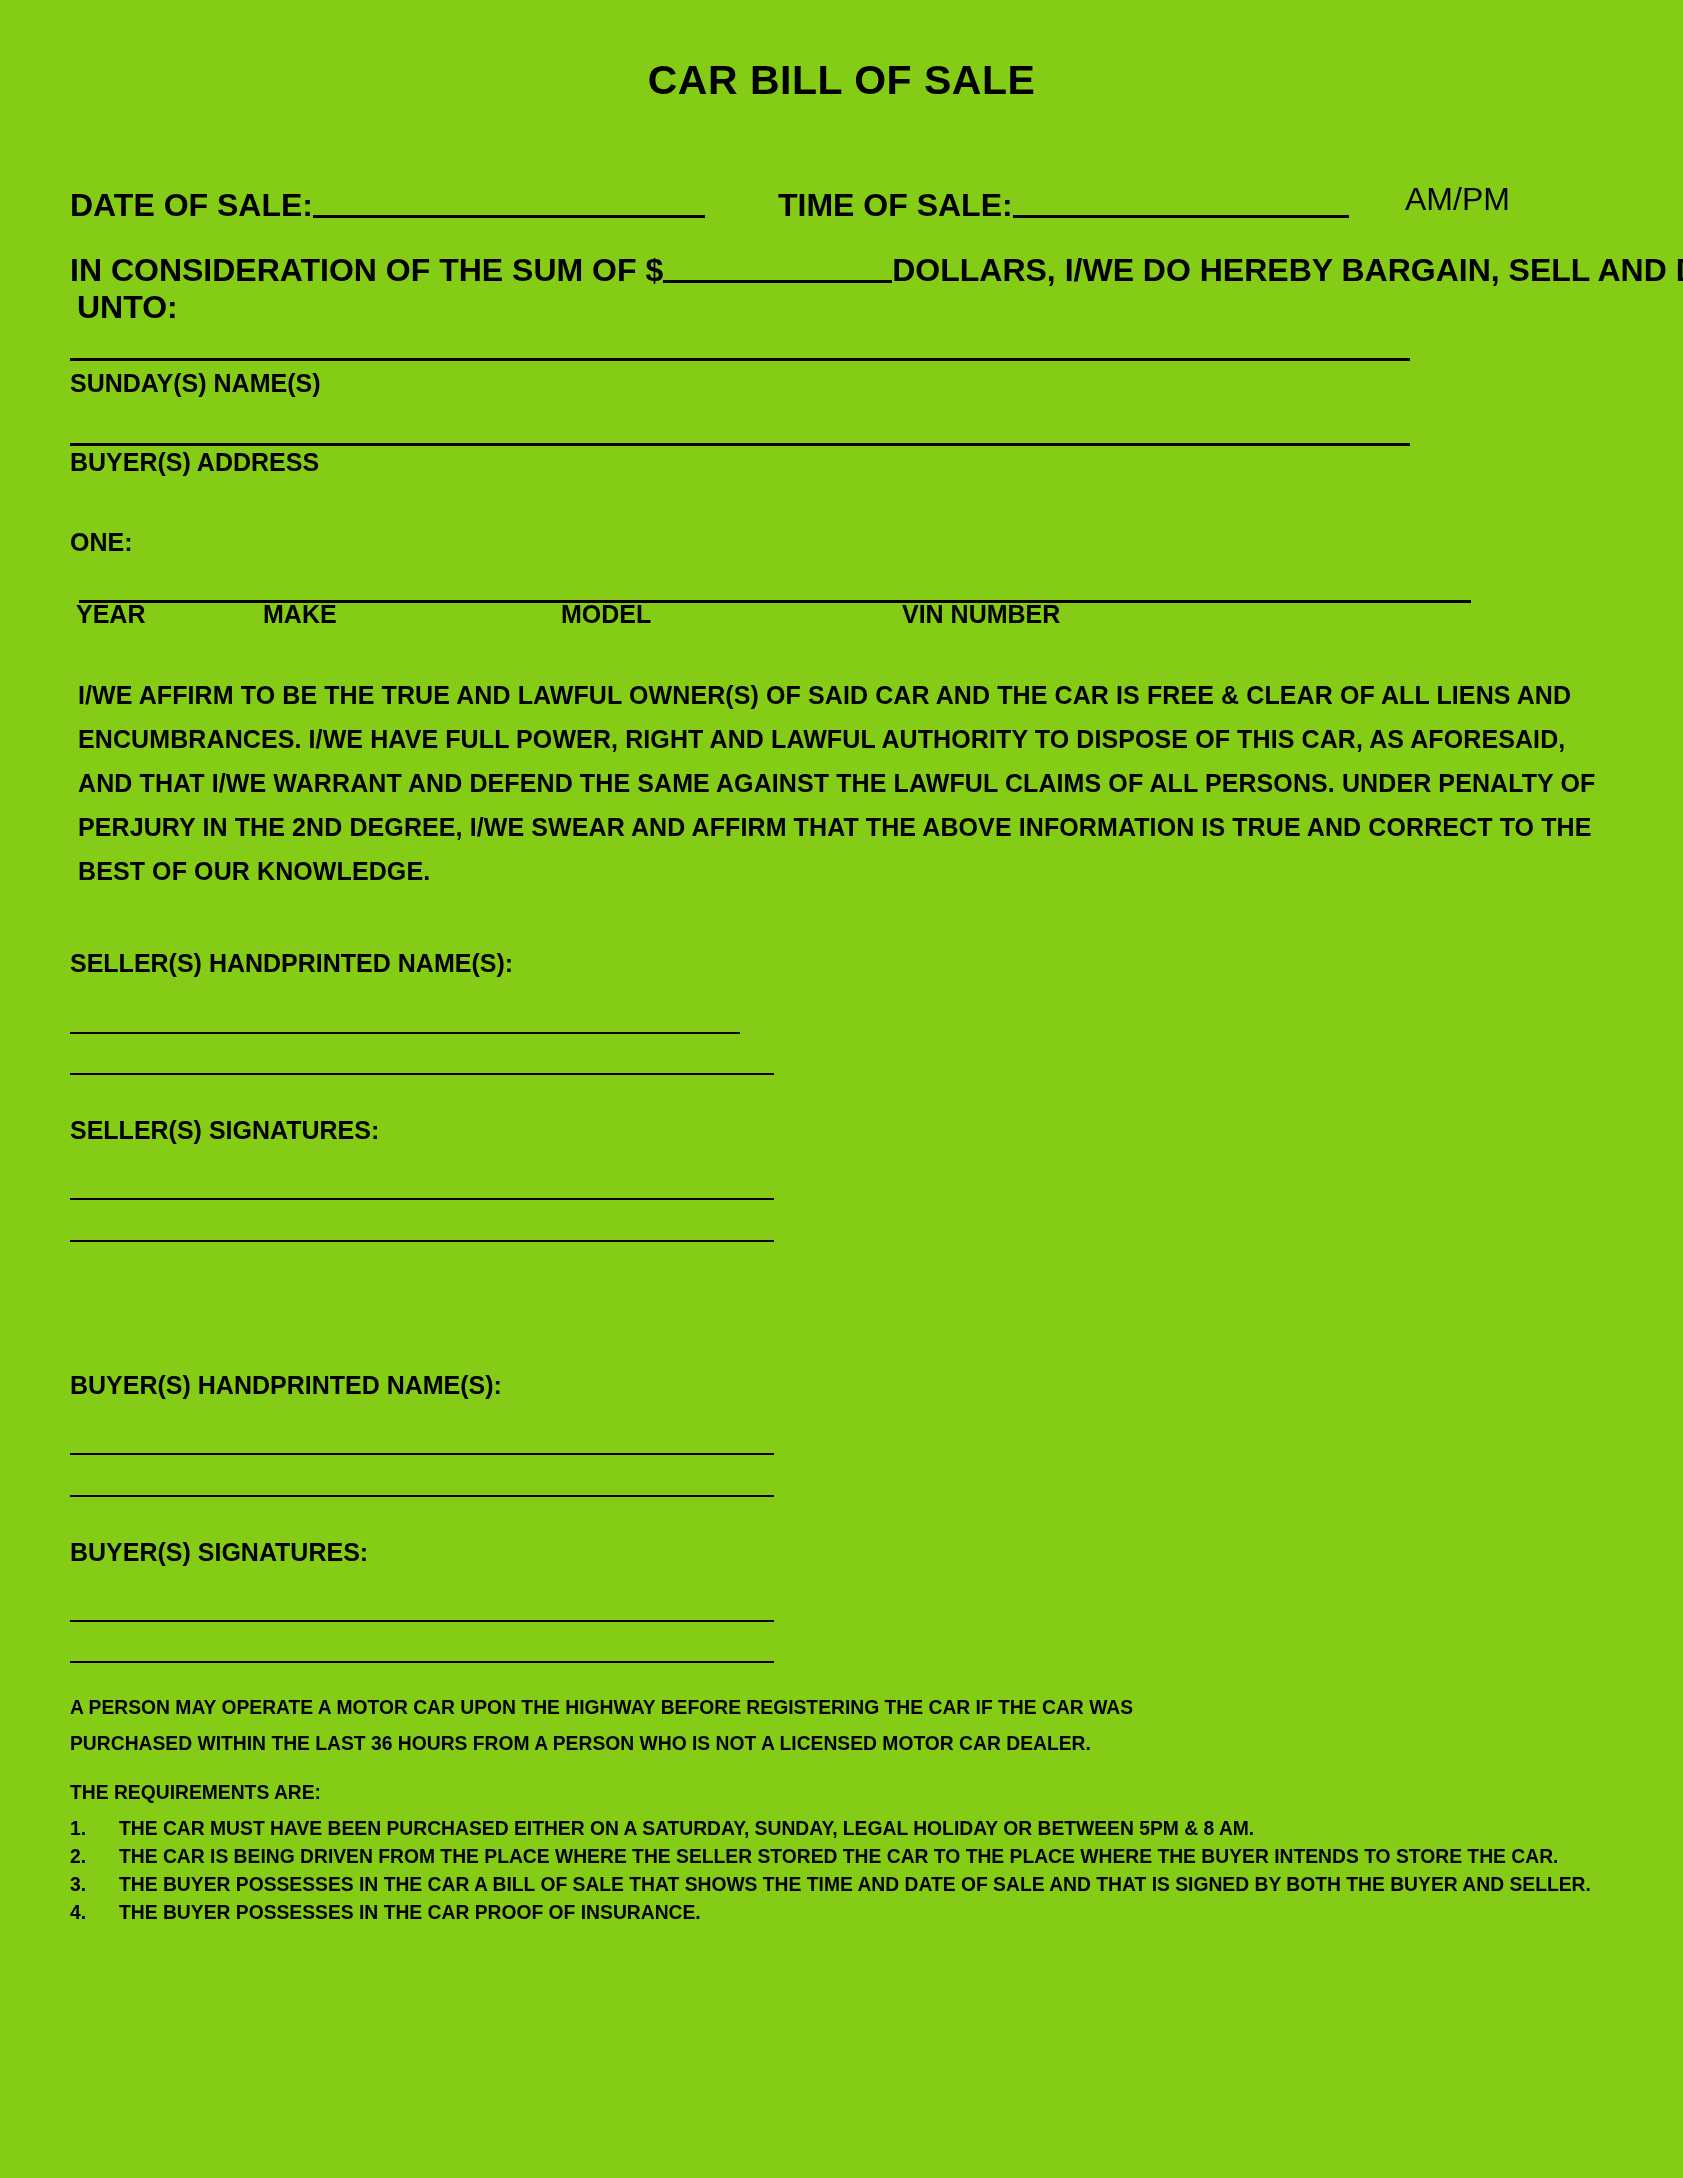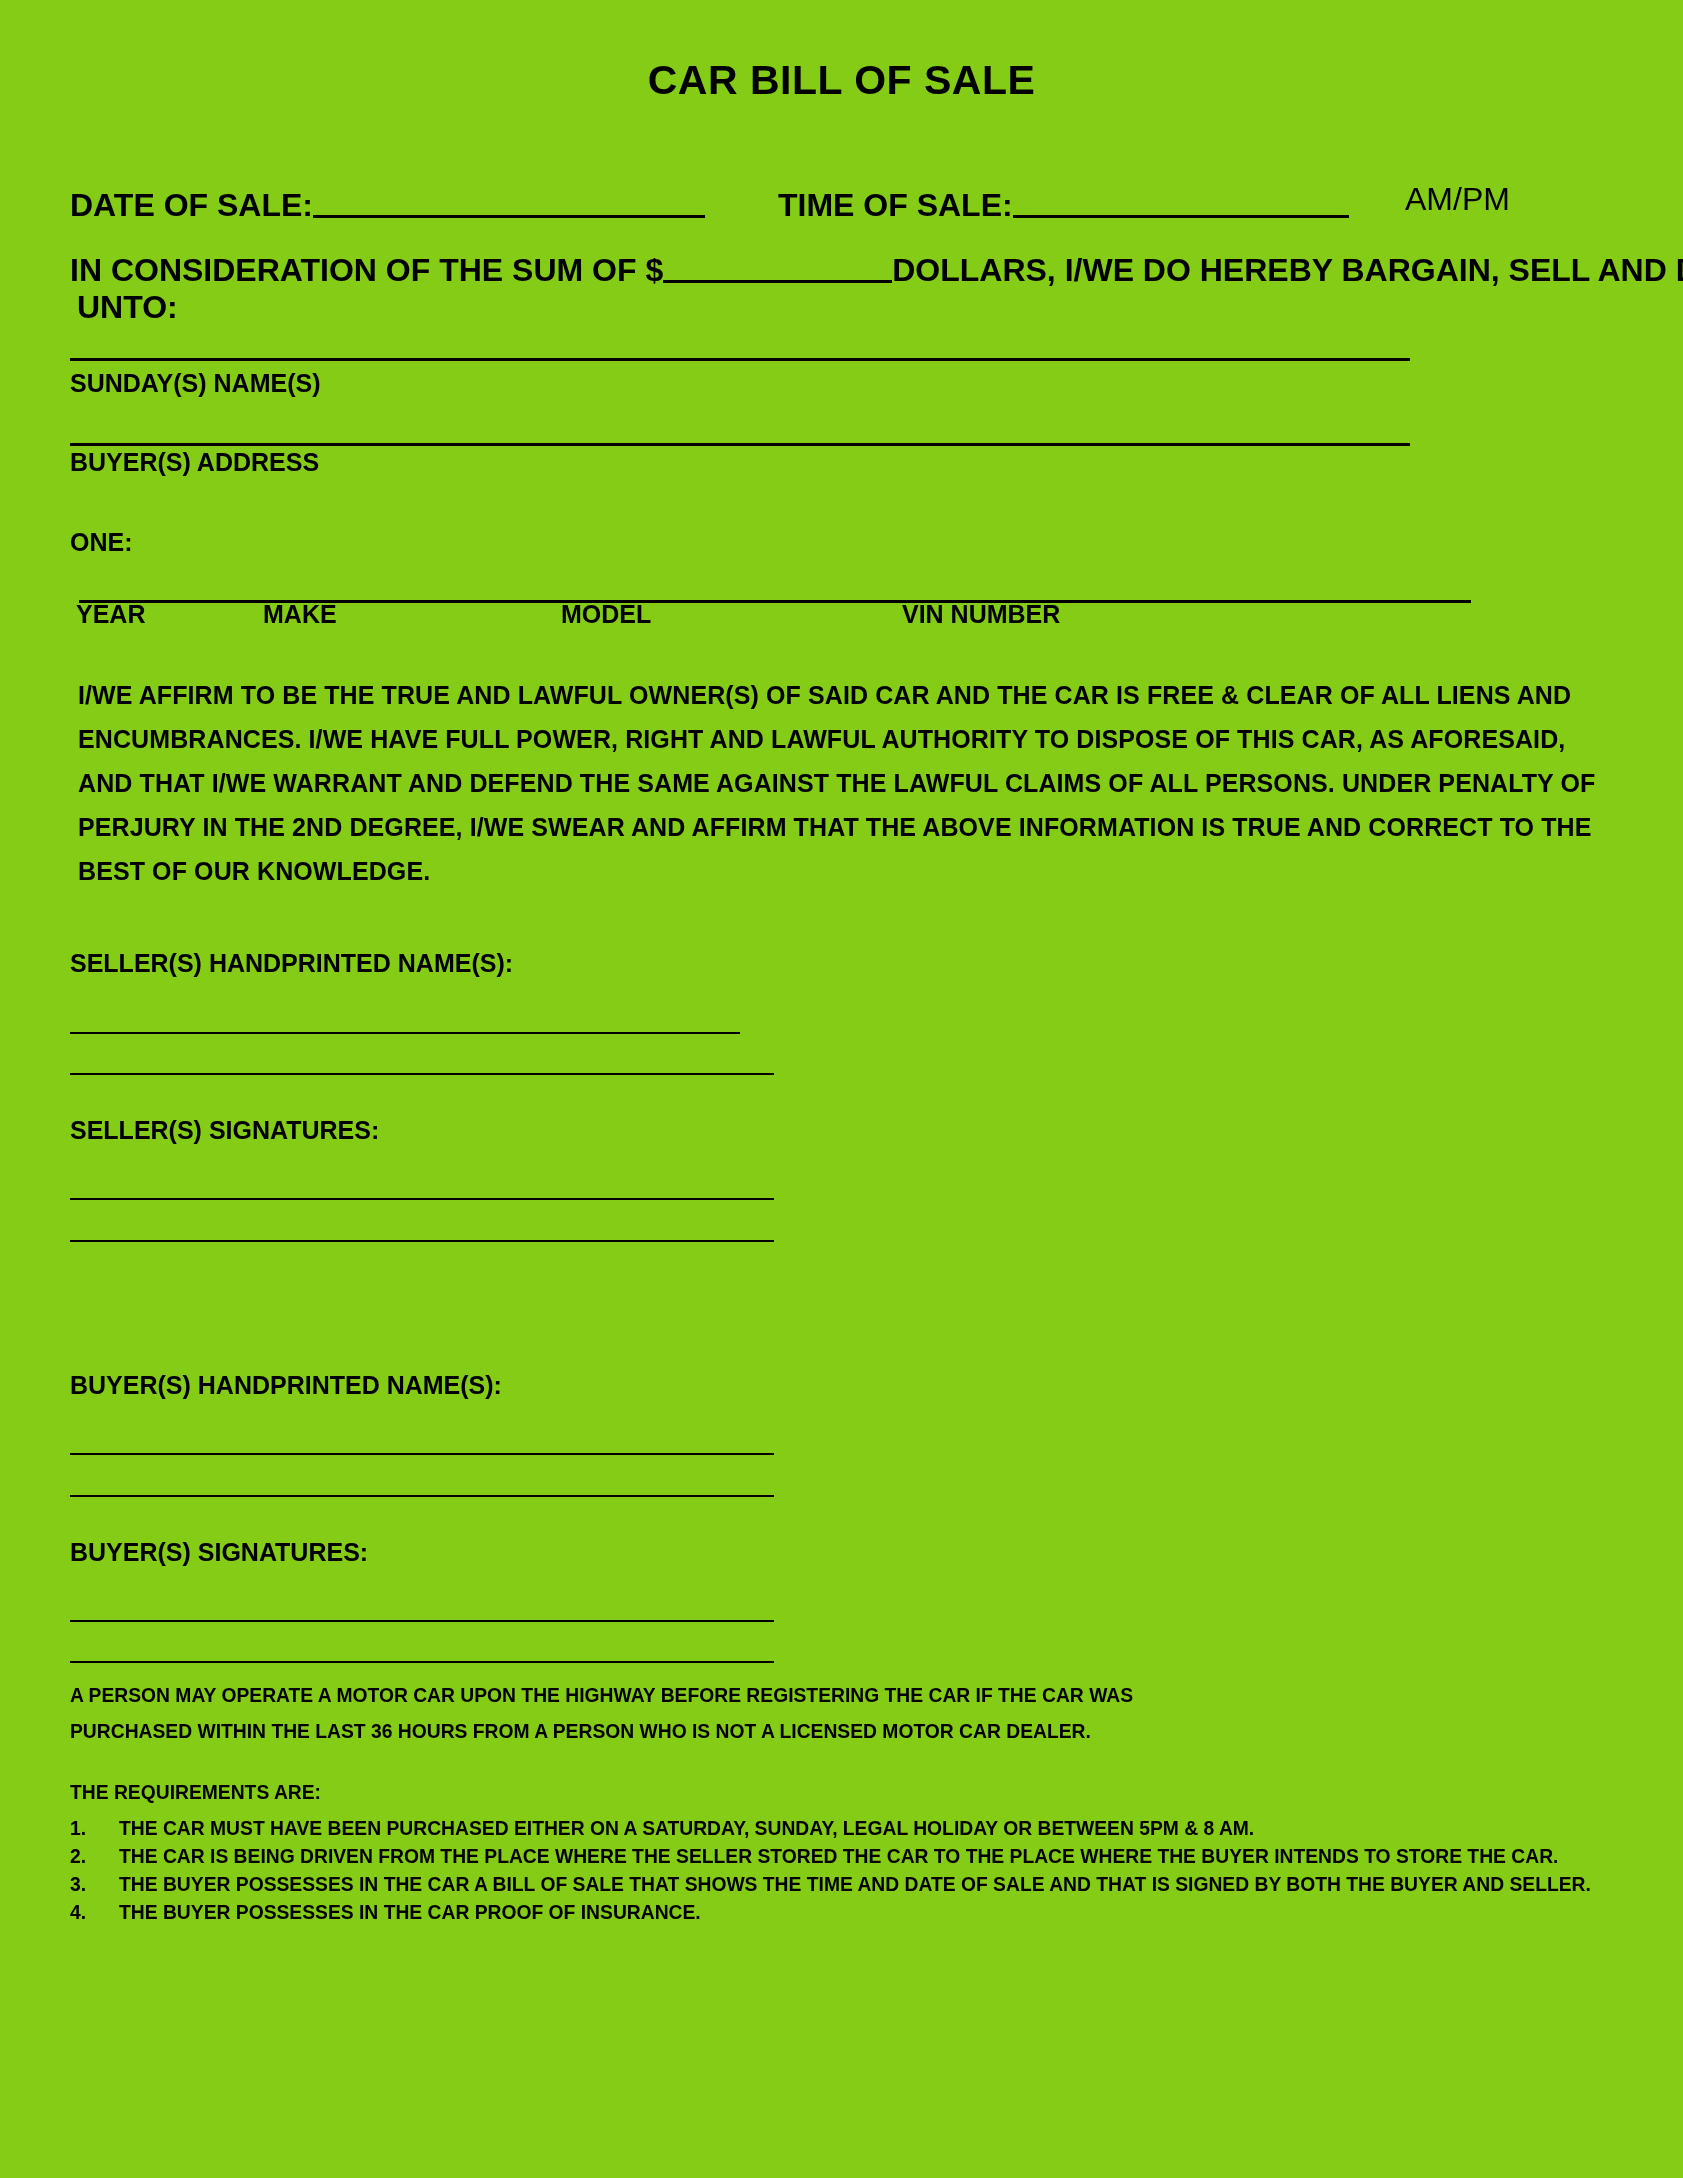--- a/index.html
+++ b/index.html
@@ -82,20 +82,21 @@
   }
 
   
   .footnote {
     position: absolute;
     left: 70px;
     font-size: 19.3px;
     font-weight: bold;
     white-space: nowrap;
     line-height: 1.2;
+    margin-top: 12px;
   }
   .req-head {
     position: absolute;
     left: 70px;
     top: 1782px;
     font-size: 19.3px;
     font-weight: bold;
   }
   .req-list {
     position: absolute;

